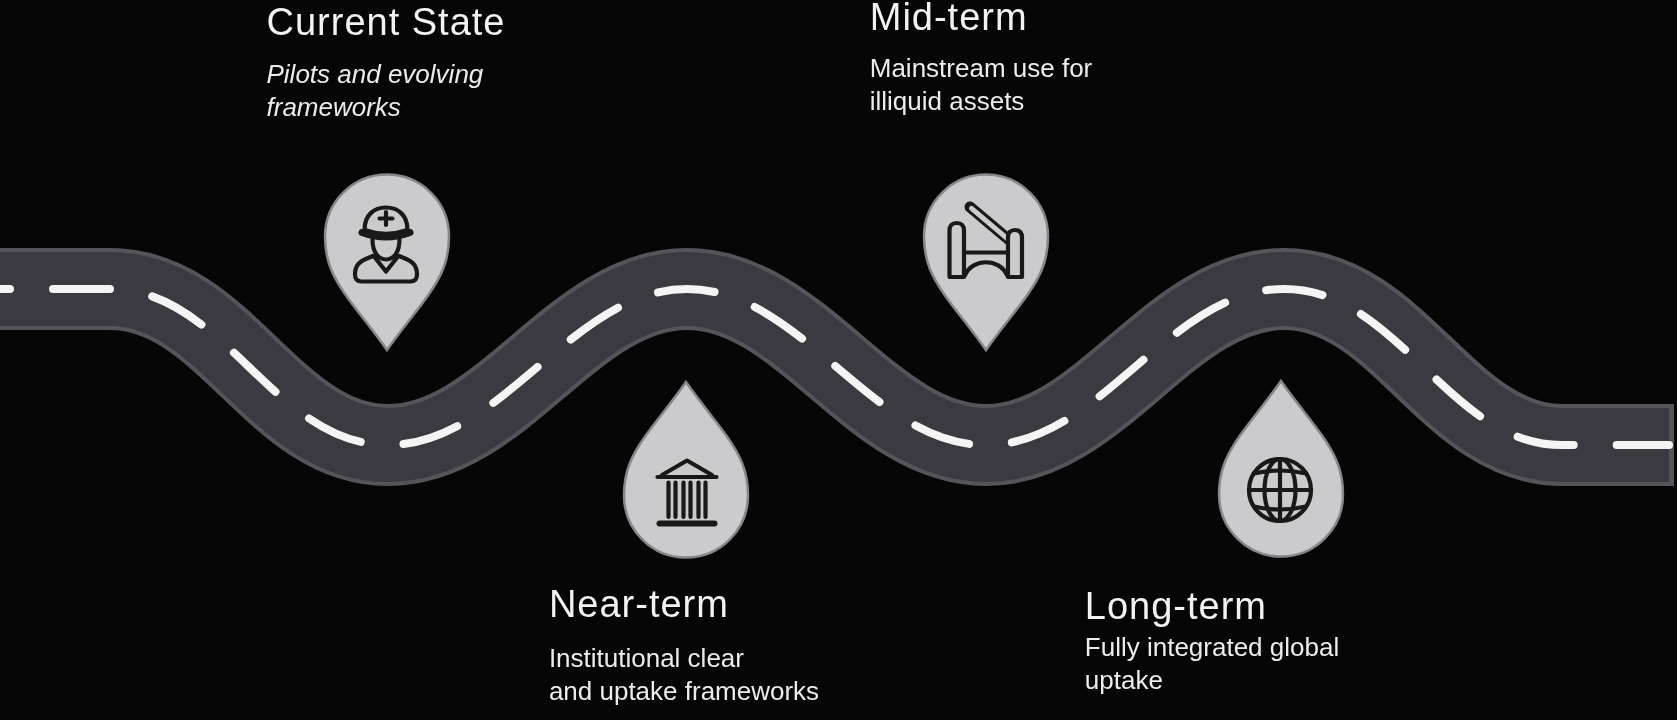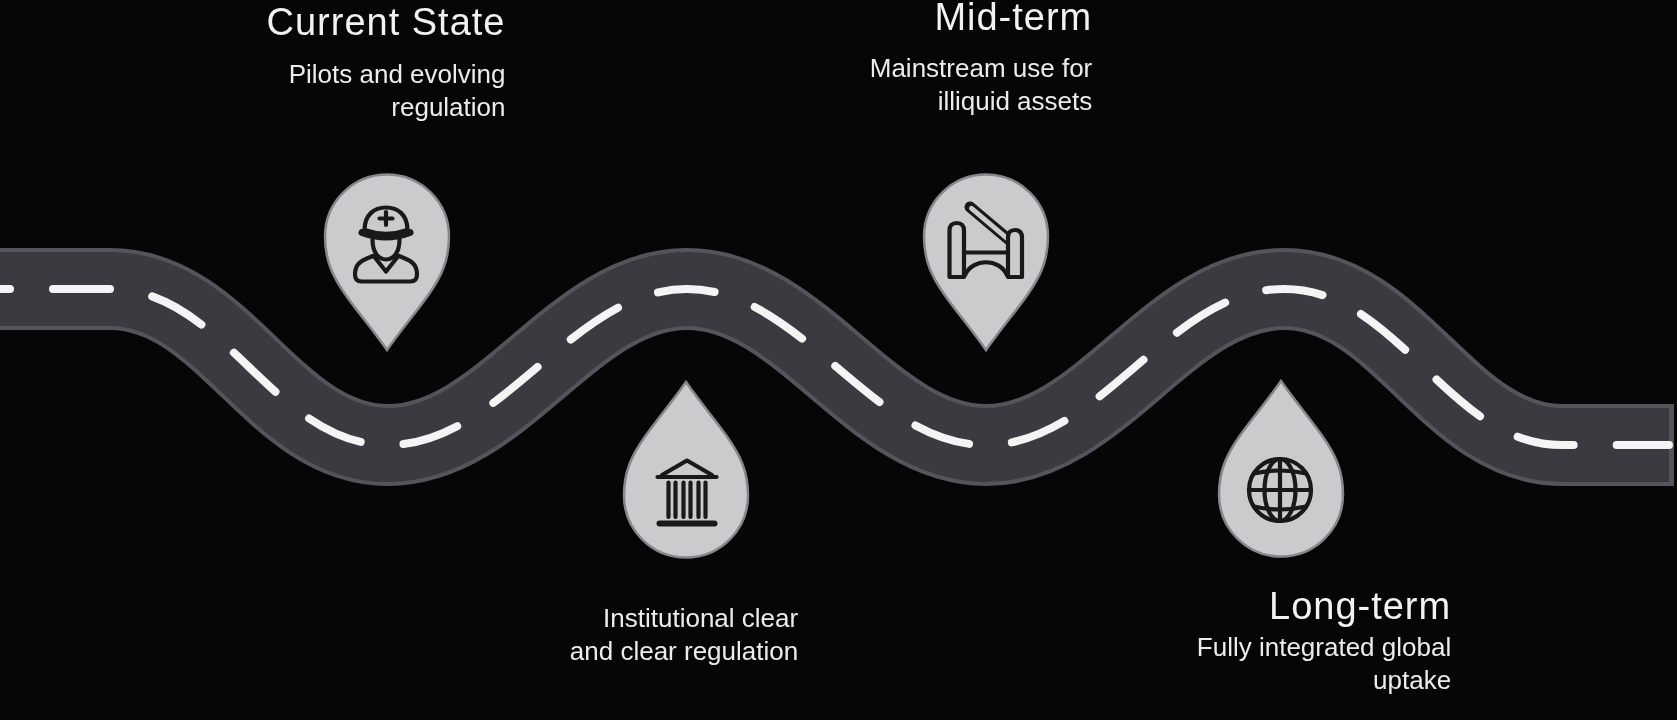--- a/index.html
+++ b/index.html
@@ -20,21 +20,21 @@
   .pin  { fill: var(--pin_fill); stroke: var(--pin_stroke); stroke-width: 2.5; }
   .ic   { fill: none; stroke: var(--icon_stroke); stroke-width: 4.2;
           stroke-linecap: round; stroke-linejoin: round; }
   .ic-thick { fill: none; stroke: var(--icon_stroke); stroke-width: 7;  stroke-linecap: round; }
   .ic-bar   { fill: none; stroke: var(--icon_stroke); stroke-width: 6;  stroke-linecap: round; }
   .ic-armo  { fill: none; stroke: var(--icon_stroke); stroke-width: 11; stroke-linecap: round; }
   .ic-armi  { fill: none; stroke: var(--pin_fill);    stroke-width: 5;  stroke-linecap: round; }
   .ic-solid { fill: var(--pin_fill); stroke: var(--icon_stroke); stroke-width: 4.2;
               stroke-linejoin: round; }
 
-  .label { position: absolute; transform: translateX(-50%); text-align: right; white-space: nowrap; }
+  .label { position: absolute; transform: translateX(-50%); text-align: left; white-space: nowrap; }
   .label .title {
     font-size: 38px; line-height: 40px; font-weight: 500;
     letter-spacing: 1px; color: var(--title_text);
   }
   .label .desc {
     font-size: 26px; line-height: 33px; font-weight: 400;
     color: var(--desc_text);
   }
 </style>
 </head>
@@ -99,42 +99,43 @@
         <circle class="ic" cx="0" cy="0" r="31"></circle>
         <ellipse class="ic" cx="0" cy="0" rx="15.5" ry="31"></ellipse>
         <path class="ic" d="M 0 -31 V 31 M -31 0 H 31"></path>
         <path class="ic" d="M -26 -16.5 Q 0 -22.5 26 -16.5 M -26 16.5 Q 0 22.5 26 16.5"></path>
       </g>
     </g>
   </svg>
 
   <div class="label" style="left:386px; top:2px;">
     <div class="title">Current State</div>
-    <div class="desc" style="margin-top:16px;">
+    <div class="desc" style="margin-top:16px;font-style:italic;">
       <div>Pilots and evolving</div>
-      <div>regulation</div>
+      <div>frameworks</div>
     </div>
   </div>
 
   <div class="label" style="left:981px; top:-3px;">
     <div class="title">Mid-term</div>
     <div class="desc" style="margin-top:15px;">
       <div>Mainstream use for</div>
       <div>illiquid assets</div>
     </div>
   </div>
 
   <div class="label" style="left:684px; top:584px;">
+    <div class="title">Near-term</div>
     <div class="desc" style="margin-top:18px;">
       <div>Institutional clear</div>
-      <div>and clear regulation</div>
+      <div>and uptake frameworks</div>
     </div>
   </div>
 
-  <div class="label" style="left:1324px; top:586px;">
+  <div class="label" style="left:1212px; top:586px;">
     <div class="title">Long-term</div>
     <div class="desc" style="margin-top:5px;">
       <div>Fully integrated global</div>
       <div>uptake</div>
     </div>
   </div>
 
 </div>
 
 </body></html>

